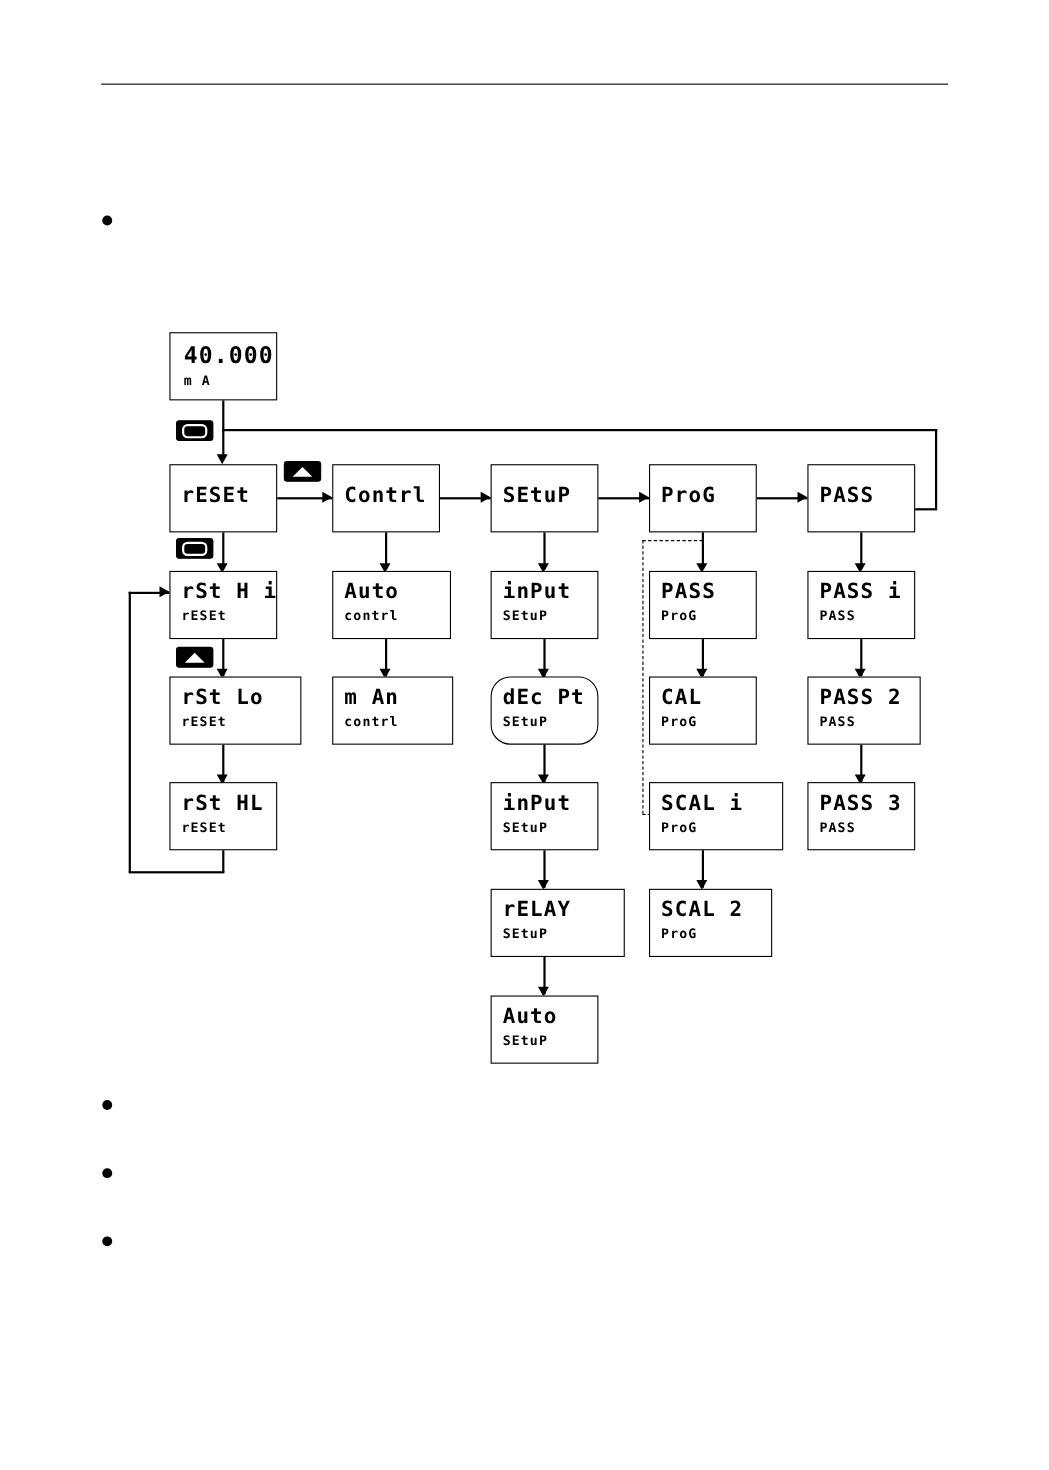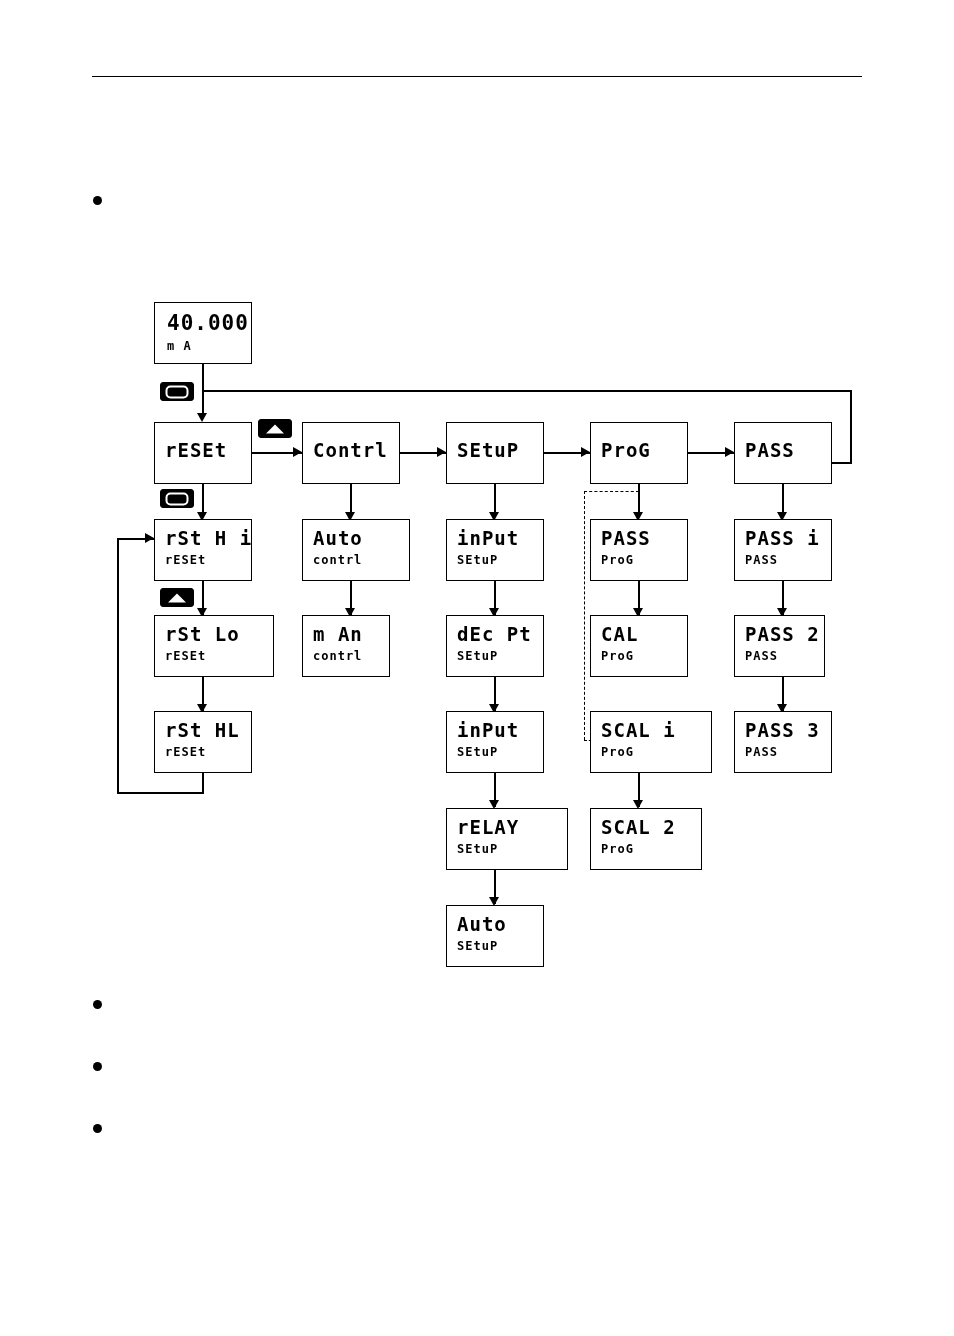--- a/index.html
+++ b/index.html
@@ -164,37 +164,37 @@
   <div class="arrow-d" style="left:345px;top:512px;"></div>
 
   <div class="box" style="left:302px;top:519px;width:108px;height:62px;">
     <span class="lcd big">Auto</span>
     <span class="lcd small">contrl</span>
   </div>
 
   <div class="ln lnv" style="left:350px;top:581px;height:34px;"></div>
   <div class="arrow-d" style="left:345px;top:608px;"></div>
 
-  <div class="box" style="left:302px;top:615px;width:88px;height:62px;">
+  <div class="box" style="left:302px;top:615px;width:110px;height:62px;">
     <span class="lcd big">m An</span>
     <span class="lcd small">contrl</span>
   </div>
 
   <div class="ln lnv" style="left:494px;top:484px;height:33px;"></div>
   <div class="arrow-d" style="left:489px;top:512px;"></div>
 
   <div class="box" style="left:446px;top:519px;width:98px;height:62px;">
     <span class="lcd big">inPut</span>
     <span class="lcd small">SEtuP</span>
   </div>
 
   <div class="ln lnv" style="left:494px;top:581px;height:34px;"></div>
   <div class="arrow-d" style="left:489px;top:608px;"></div>
 
-  <div class="box" style="left:446px;top:615px;width:98px;height:62px;">
+  <div class="box" style="left:446px;top:615px;width:98px;height:62px;border-radius:18px;">
     <span class="lcd big">dEc Pt</span>
     <span class="lcd small">SEtuP</span>
   </div>
 
   <div class="ln lnv" style="left:494px;top:677px;height:34px;"></div>
   <div class="arrow-d" style="left:489px;top:704px;"></div>
 
   <div class="box" style="left:446px;top:711px;width:98px;height:62px;">
     <span class="lcd big">inPut</span>
     <span class="lcd small">SEtuP</span>
@@ -254,21 +254,21 @@
   <div class="arrow-d" style="left:777px;top:512px;"></div>
 
   <div class="box" style="left:734px;top:519px;width:98px;height:62px;">
     <span class="lcd big">PASS i</span>
     <span class="lcd small">PASS</span>
   </div>
 
   <div class="ln lnv" style="left:782px;top:581px;height:34px;"></div>
   <div class="arrow-d" style="left:777px;top:608px;"></div>
 
-  <div class="box" style="left:734px;top:615px;width:91px;height:62px;">
+  <div class="box" style="left:734px;top:615px;width:103px;height:62px;">
     <span class="lcd big">PASS 2</span>
     <span class="lcd small">PASS</span>
   </div>
 
   <div class="ln lnv" style="left:782px;top:677px;height:34px;"></div>
   <div class="arrow-d" style="left:777px;top:704px;"></div>
 
   <div class="box" style="left:734px;top:711px;width:98px;height:62px;">
     <span class="lcd big">PASS 3</span>
     <span class="lcd small">PASS</span>

